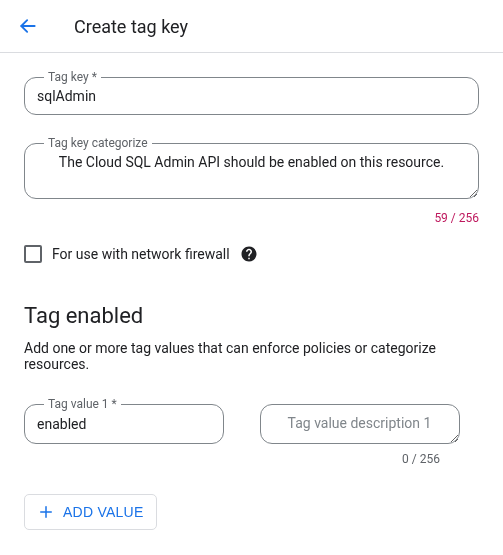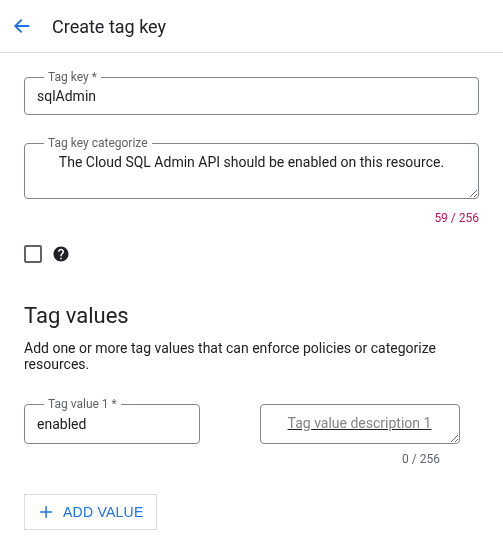--- a/index.html
+++ b/index.html
@@ -6,23 +6,23 @@
   body {
     margin: 0;
     font-family: Roboto, "Helvetica Neue", Arial, sans-serif;
     background: #fff;
     color: #202124;
     width: 503px;
   }
   .header {
     display: flex;
     align-items: center;
-    padding: 12px 8px;
+    padding: 12px 14px;
     border-bottom: 1px solid #dadce0;
-    gap: 16px;
+    gap: 32px;
   }
   .back-btn {
     background: none;
     border: none;
     padding: 4px;
     cursor: pointer;
     display: flex;
     align-items: center;
     color: #1a73e8;
   }
@@ -44,21 +44,21 @@
     top: -7px;
     left: 20px;
     background: #fff;
     padding: 0 4px;
     font-size: 12px;
     color: #5f6368;
   }
   .text-input, .textarea-input {
     width: 100%;
     border: 1px solid #80868b;
-    border-radius: 4px;
+    border-radius: 12px;
     padding: 10px 12px;
     font-size: 14px;
     font-family: inherit;
     color: #202124;
     outline: none;
   }
   .textarea-input {
     resize: vertical;
     min-height: 56px;
     text-align: center;
@@ -98,38 +98,38 @@
     font-size: 14px;
     color: #202124;
     margin-bottom: 32px;
   }
   .value-row {
     display: flex;
     gap: 16px;
     margin-bottom: 4px;
   }
   .value-row .field-group { flex: 1; margin-bottom: 0; }
-  .value-row .text-input.small { height: 40px; width:176px; }
-  .value-row textarea.small { height: 40px; min-height:40px; width:200px;text-decoration:underline; }
+  .value-row .text-input.small { height: 40px; width:200px; }
+  .value-row textarea.small { height: 40px; min-height:40px; width:200px; }
   .char-count-right {
     text-align: right;
     font-size: 12px;
     color: #5f6368;
     margin-top: 4px;
     margin-bottom: 28px;
     width: 416px;
   }
   .add-value-btn {
     border: 1px solid #dadce0;
     background: #fff;
     color: #1a73e8;
     font-size: 14px;
     font-weight: 500;
     padding: 8px 12px;
-    border-radius: 0;
+    border-radius: 5px;
     cursor: pointer;
     display: inline-flex;
     align-items: center;
     gap: 8px;
     letter-spacing: 0.25px;
   }
   ::placeholder { color: #80868b; }
 </style>
 </head>
 <body>
@@ -152,28 +152,29 @@
   </div>
 
   <div class="field-group">
     <span class="floating-label">Tag key categorize</span>
     <textarea class="textarea-input" style="">The Cloud SQL Admin API should be enabled on this resource.</textarea>
   </div>
   <div class="char-count">59 / 256</div>
 
   <div class="checkbox-row">
     <div class="checkbox"></div>
+    <span>For use with network firewall</span>
     <span class="help-icon">
       <svg width="18" height="18" viewBox="0 0 24 24" fill="#202124">
           <path d="M12 2C6.48 2 2 6.48 2 12s4.48 10 10 10 10-4.48 10-10S17.52 2 12 2zm1 17h-2v-2h2v2zm2.07-7.75l-.9.92C13.45 12.9 13 13.5 13 15h-2v-.5c0-1.1.45-2.1 1.17-2.83l1.24-1.26c.37-.36.59-.86.59-1.41 0-1.1-.9-2-2-2s-2 .9-2 2H8c0-2.21 1.79-4 4-4s4 1.79 4 4c0 .88-.36 1.68-.93 2.25z"></path>
         </svg>
     </span>
   </div>
 
-  <h2 class="section-title">Tag values</h2>
+  <h2 class="section-title">Tag enabled</h2>
   <div class="section-desc">Add one or more tag values that can enforce policies or categorize resources.</div>
 
   <div class="value-row">
     <div class="field-group">
       <span class="floating-label">Tag value 1 *</span>
       <input class="text-input small" type="text" value="enabled" style="">
     </div>
     <div class="field-group">
       <textarea class="textarea-input small" placeholder="Tag value description 1" style=""></textarea>
     </div>

